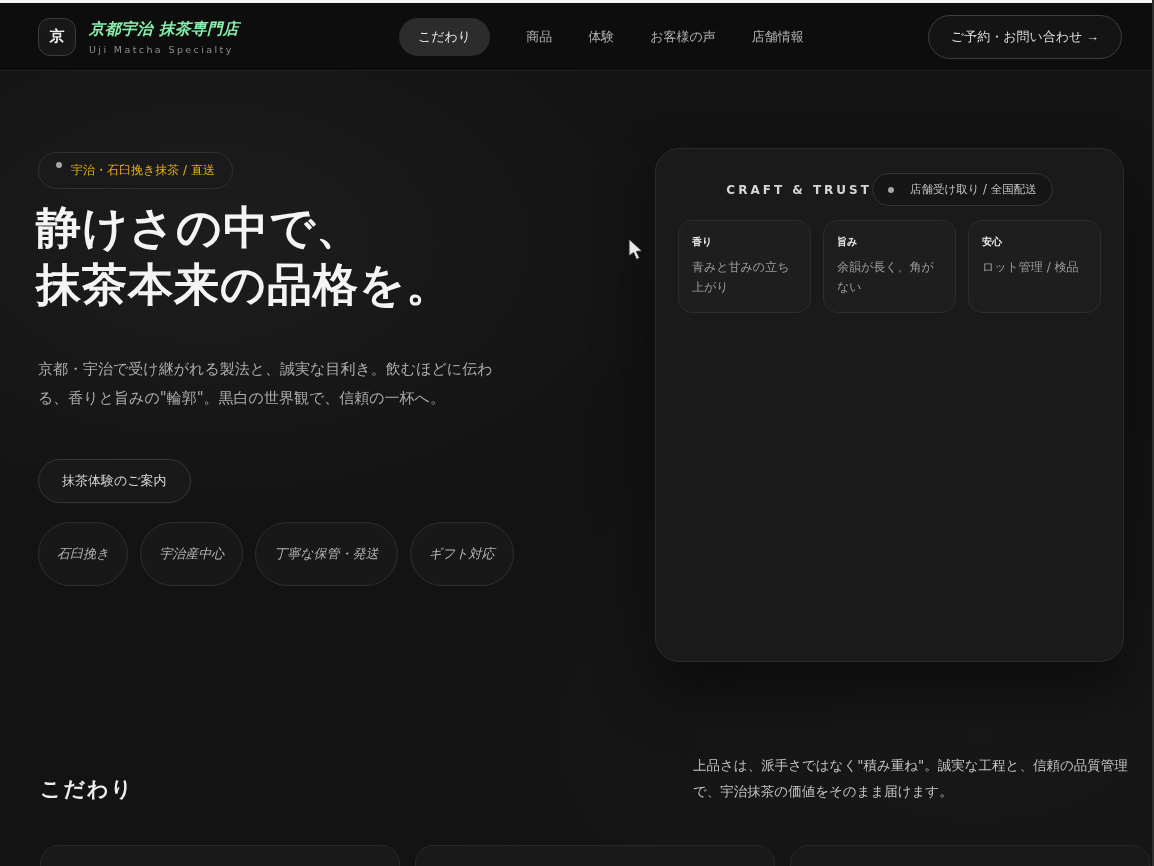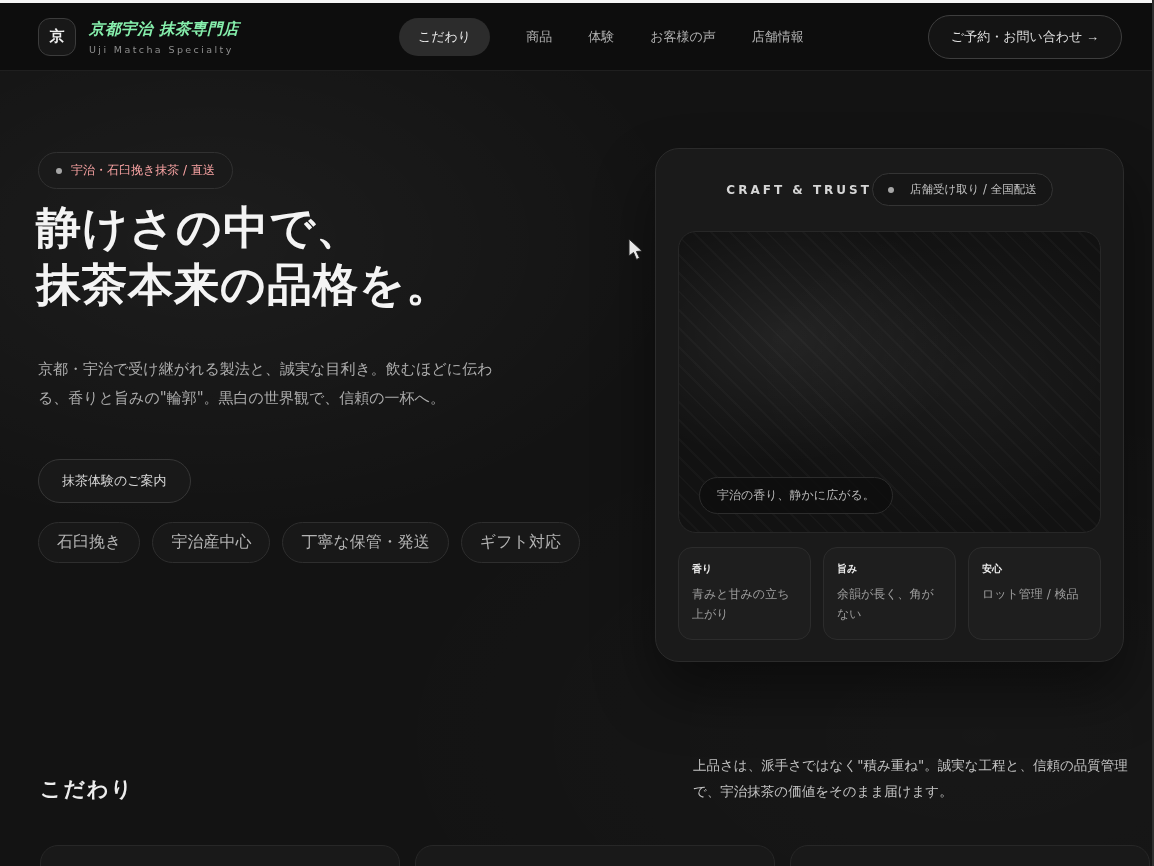--- a/index.html
+++ b/index.html
@@ -54,23 +54,23 @@
     margin-left: auto;
     border: 1px solid #3e3e3e; background: #141414;
     color: #dedede; font-size: 13px;
     padding: 12px 22px; border-radius: 999px;
     cursor: pointer; white-space: nowrap;
   }
 
   
   .hero-badge {
     position: absolute; left: 38px; top: 152px;
-    display: inline-flex; align-items: center; gap: 9px;
+    display: inline-flex; gap: 9px;
     border: 1px solid #313131; background: #1a1a1a;
-    color: #fca5a5; font-size: 12px;
+    color: #eab308; font-size: 12px;
     padding: 9px 17px; border-radius: 999px;
   }
   .dot { width: 6px; height: 6px; border-radius: 50%; background: #a6a6a6; }
 
   .hero-heading {
     position: absolute; left: 36px; top: 200px;
     color: #f4f4f4; font-size: 45px; font-weight: 700;
     line-height: 1.26; letter-spacing: 1px;
   }
   .hero-desc {
@@ -84,22 +84,22 @@
     padding: 13px 26px; border-radius: 999px; border: none; cursor: pointer;
   }
   .btn-secondary {
     background: #191919; color: #d8d8d8;
     border: 1px solid #363636; font-size: 13px;
     padding: 12px 23px; border-radius: 999px; cursor: pointer;
   }
   .hero-tags { position: absolute; left: 38px; top: 522px; display: flex; gap: 12px; }
   .tag {
     border: 1px solid #2e2e2e; background: #181818;
-    color: #b4b4b4; font-size: 16px;
-    padding: 9px 18px; border-radius: 999px; white-space: nowrap;
+    color: #b4b4b4; font-size: 13px;
+    padding: 22px 18px; border-radius: 999px; white-space: nowrap; font-style: italic;
   }
 
   
   .craft-card {
     position: absolute; left: 655px; top: 148px; width: 469px; height: 514px;
     background: #1a1a1a; border: 1px solid #2b2b2b; border-radius: 24px;
     box-shadow: 0 30px 60px rgba(0,0,0,0.45);
     padding: 24px 22px;
   }
   .craft-head { display: flex; align-items: center; justify-content: center; }
@@ -206,23 +206,20 @@
   </div>
 
   <section class="craft-card">
     <div class="craft-head">
       <div class="craft-title">CRAFT &amp; TRUST</div>
       <div class="craft-badge">
         <span class="dot"></span>
         <span>店舗受け取り / 全国配送</span>
       </div>
     </div>
-    <div class="craft-image">
-      <div class="craft-caption">宇治の香り、静かに広がる。</div>
-    </div>
     <div class="craft-features">
       <div class="feature">
         <div class="f-title">香り</div>
         <div class="f-desc">青みと甘みの立ち上がり</div>
       </div>
       <div class="feature">
         <div class="f-title">旨み</div>
         <div class="f-desc">余韻が長く、角がない</div>
       </div>
       <div class="feature">

